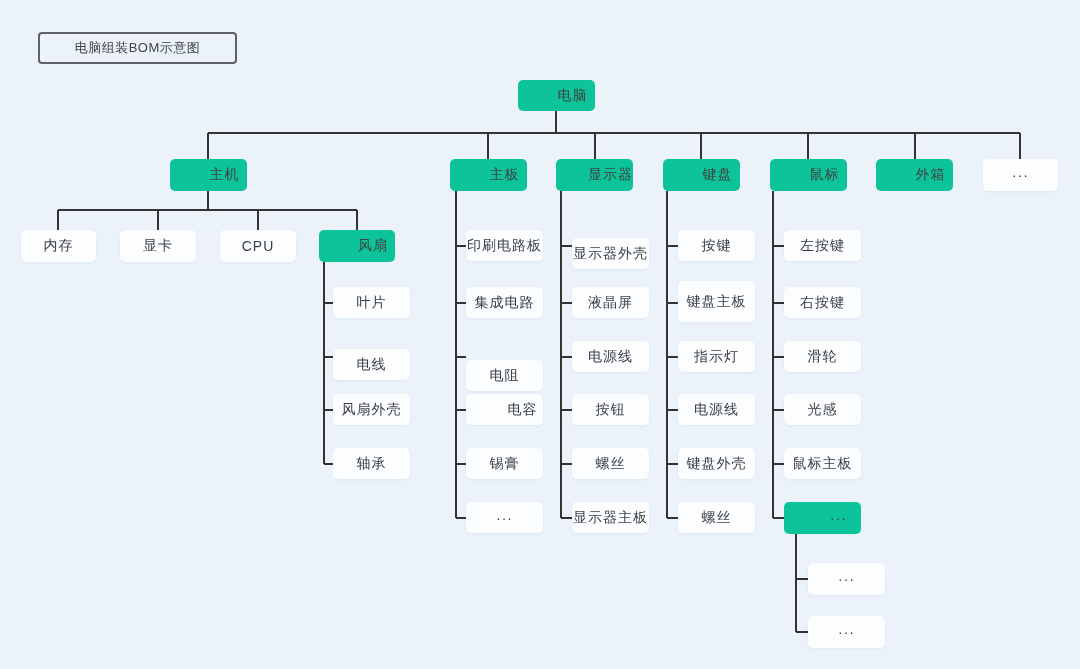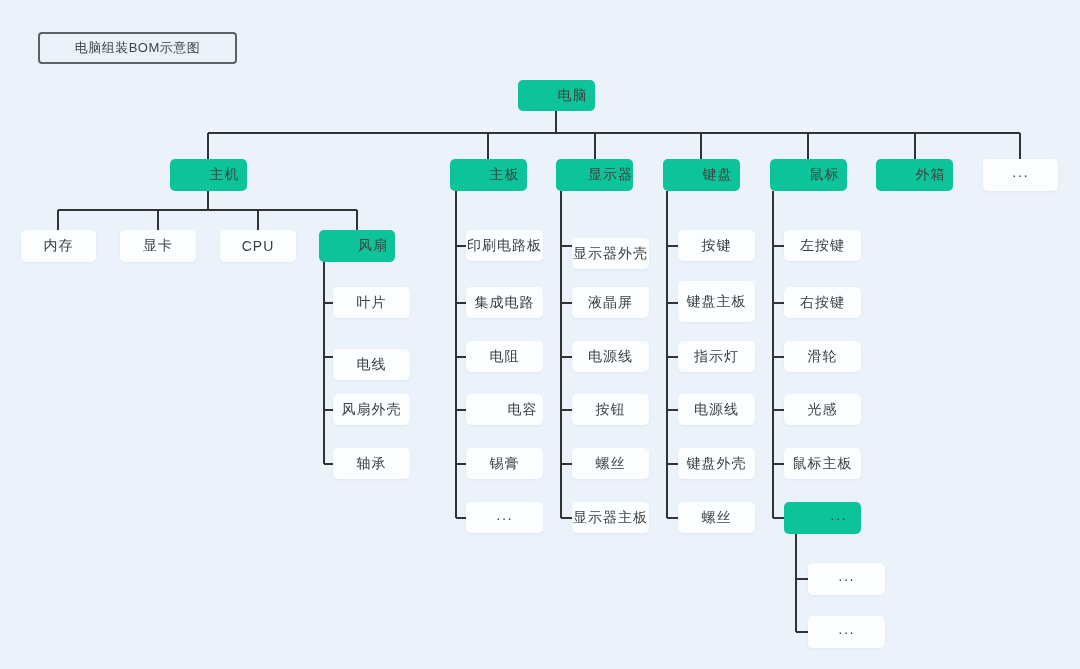--- a/index.html
+++ b/index.html
@@ -132,21 +132,21 @@
     <div class="node white" style="left: 21px; top: 230px; width: 75px; height: 32px;">内存</div>
     <div class="node white" style="left: 120px; top: 230px; width: 76px; height: 32px;">显卡</div>
     <div class="node white" style="left: 220px; top: 230px; width: 76px; height: 32px;">CPU</div>
     <div class="node green" style="left: 319px; top: 230px; width: 76px; height: 32px;">风扇</div>
     <div class="node white" style="left: 333px; top: 287px; width: 77px; height: 31px;">叶片</div>
     <div class="node white" style="left: 333px; top: 349px; width: 77px; height: 31px;">电线</div>
     <div class="node white" style="left: 333px; top: 394px; width: 77px; height: 31px;">风扇外壳</div>
     <div class="node white" style="left: 333px; top: 448px; width: 77px; height: 31px;">轴承</div>
     <div class="node white" style="left: 466px; top: 230px; width: 77px; height: 31px;">印刷电路板</div>
     <div class="node white" style="left: 466px; top: 287px; width: 77px; height: 31px;">集成电路</div>
-    <div class="node white" style="left: 466px; top: 341px; width: 77px; height: 31px;">电阻</div>
+    <div class="node white" style="left: 466px; top: 360px; width: 77px; height: 31px;">电阻</div>
     <div class="node white" style="left: 466px; top: 394px; width: 77px; height: 31px; padding-left: 36px;">电容</div>
     <div class="node white" style="left: 466px; top: 448px; width: 77px; height: 31px;">锡膏</div>
     <div class="node white" style="left: 466px; top: 502px; width: 77px; height: 31px;">···</div>
     <div class="node white" style="left: 572px; top: 230px; width: 77px; height: 31px; margin-top: 8px;">显示器外壳</div>
     <div class="node white" style="left: 572px; top: 287px; width: 77px; height: 31px;">液晶屏</div>
     <div class="node white" style="left: 572px; top: 341px; width: 77px; height: 31px;">电源线</div>
     <div class="node white" style="left: 572px; top: 394px; width: 77px; height: 31px;">按钮</div>
     <div class="node white" style="left: 572px; top: 448px; width: 77px; height: 31px;">螺丝</div>
     <div class="node white" style="left: 572px; top: 502px; width: 77px; height: 31px;">显示器主板</div>
     <div class="node white" style="left: 678px; top: 230px; width: 77px; height: 31px;">按键</div>

